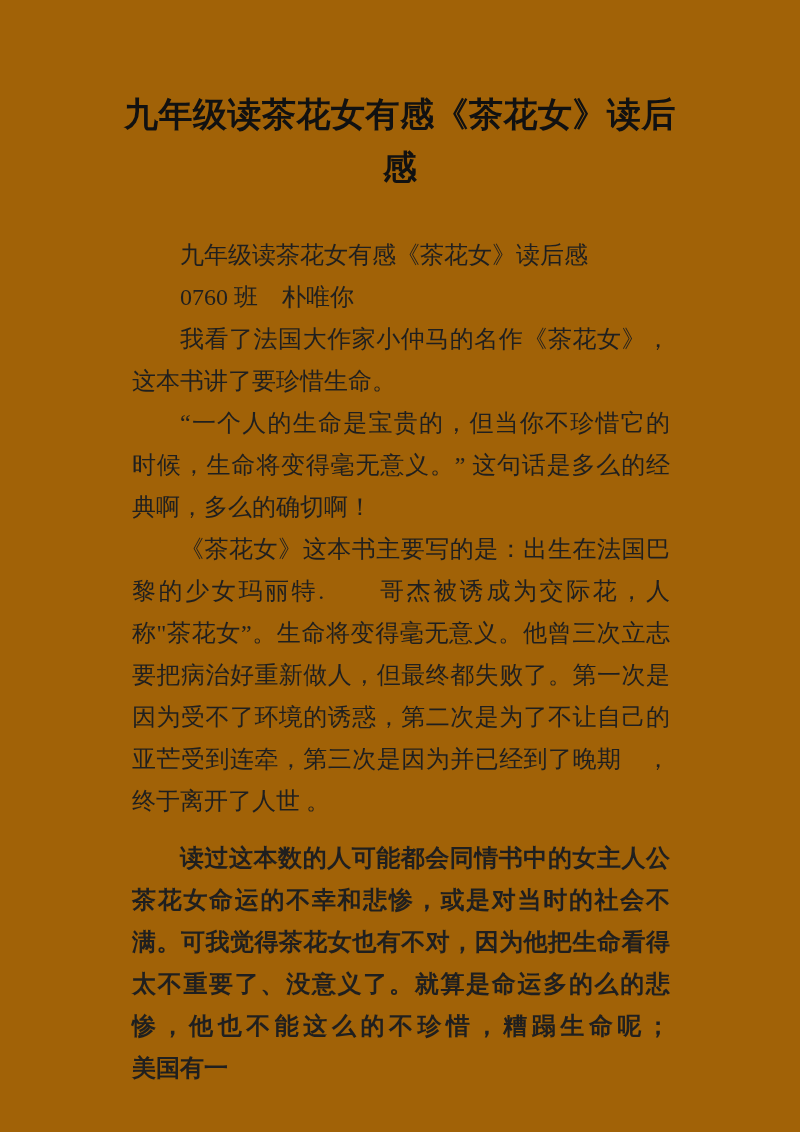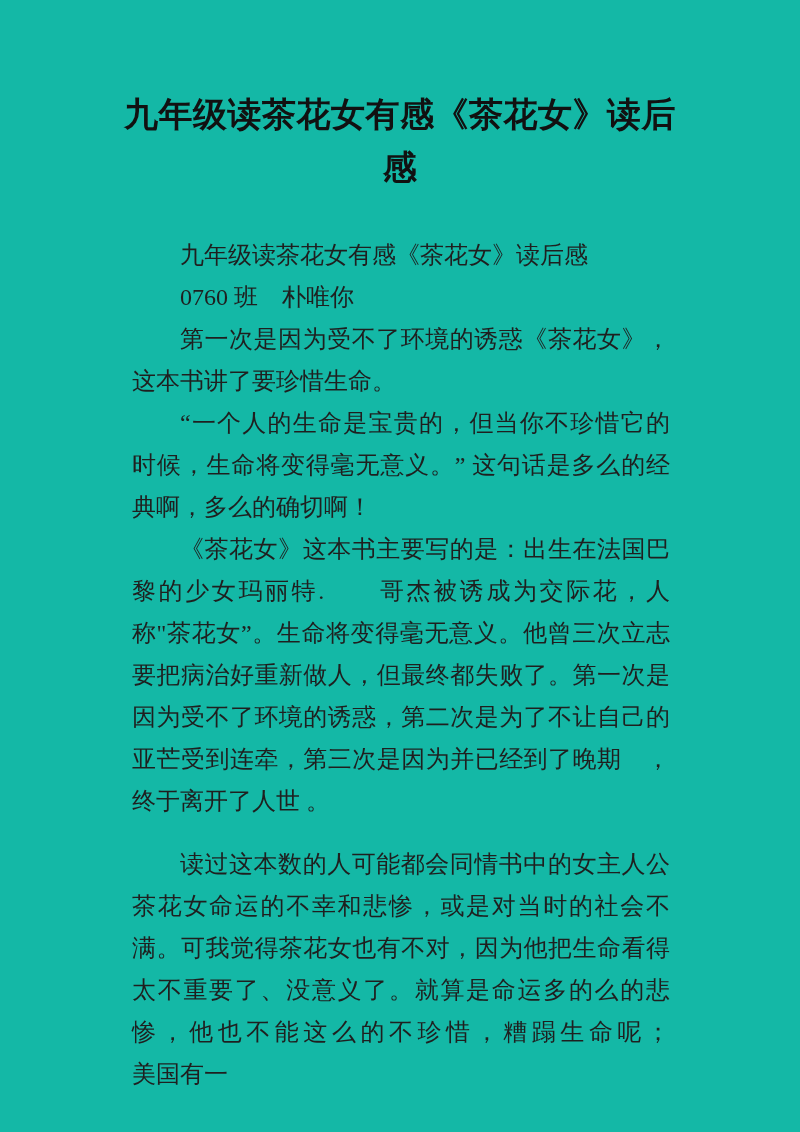--- a/index.html
+++ b/index.html
@@ -10,21 +10,21 @@
   body {
     width: 800px;
     height: 1132px;
     overflow: hidden;
     font-family: "Liberation Serif", "DejaVu Serif", serif;
     color: #212121;
   }
   .page {
     width: 800px;
     height: 1132px;
-    background: #14b8a6;
+    background: #a16207;
     position: relative;
   }
   .doc-title {
     margin: 0 auto;
     padding-top: 88px;
     width: 562px;
     font-family: "Liberation Sans", "DejaVu Sans", sans-serif;
     font-weight: bold;
     font-size: 34px;
     line-height: 53px;
@@ -42,32 +42,33 @@
     text-align: justify;
     text-justify: inter-ideograph;
     word-break: break-all;
     color: #1f1f1f;
   }
   .content p {
     margin: 0;
     text-indent: 2em;
   }
   .content p.last-para {
-    margin-top: 21px;
+    margin-top: 15px;
+    font-weight: bold;
   }
 </style>
 </head>
 <body>
 
 <div class="page">
 
   <h1 class="doc-title">九年级读茶花女有感《茶花女》读后感</h1>
 
   <div class="content">
     <p>九年级读茶花女有感《茶花女》读后感</p>
     <p>0760 班　朴唯你</p>
-    <p>第一次是因为受不了环境的诱惑《茶花女》，这本书讲了要珍惜生命。</p>
+    <p>我看了法国大作家小仲马的名作《茶花女》，这本书讲了要珍惜生命。</p>
     <p>“一个人的生命是宝贵的，但当你不珍惜它的时候，生命将变得毫无意义。” 这句话是多么的经典啊，多么的确切啊！</p>
     <p>《茶花女》这本书主要写的是：出生在法国巴黎的少女玛丽特.　　哥杰被诱成为交际花，人称"茶花女”。生命将变得毫无意义。他曾三次立志要把病治好重新做人，但最终都失败了。第一次是因为受不了环境的诱惑，第二次是为了不让自己的亚芒受到连牵，第三次是因为并已经到了晚期　，终于离开了人世 。</p>
     <p class="last-para">读过这本数的人可能都会同情书中的女主人公茶花女命运的不幸和悲惨，或是对当时的社会不满。可我觉得茶花女也有不对，因为他把生命看得太不重要了、没意义了。就算是命运多的么的悲惨，他也不能这么的不珍惜，糟蹋生命呢；　　　美国有一</p>
   </div>
 
 </div>
 
 </body></html>

